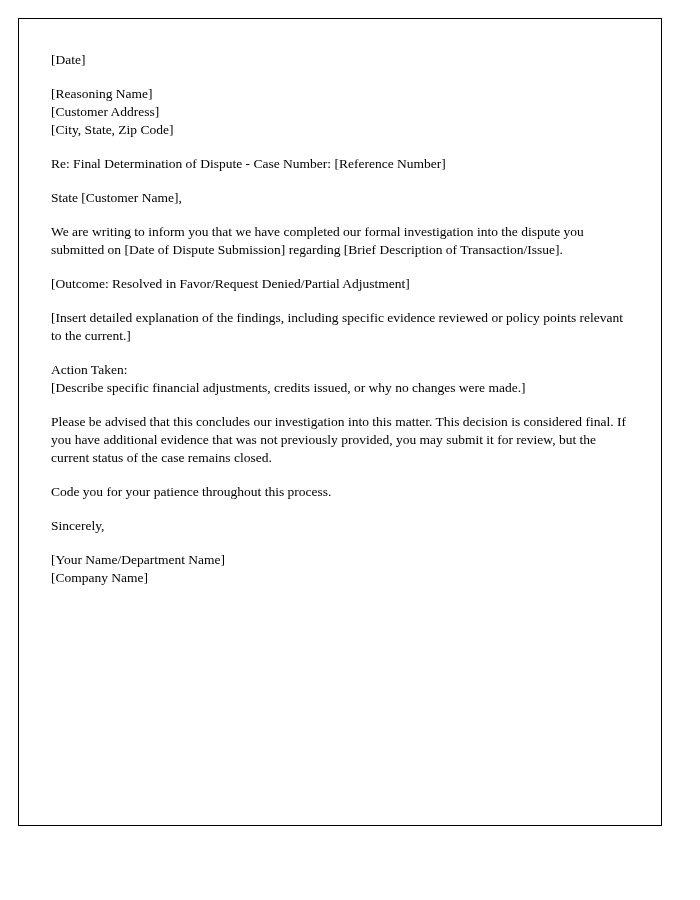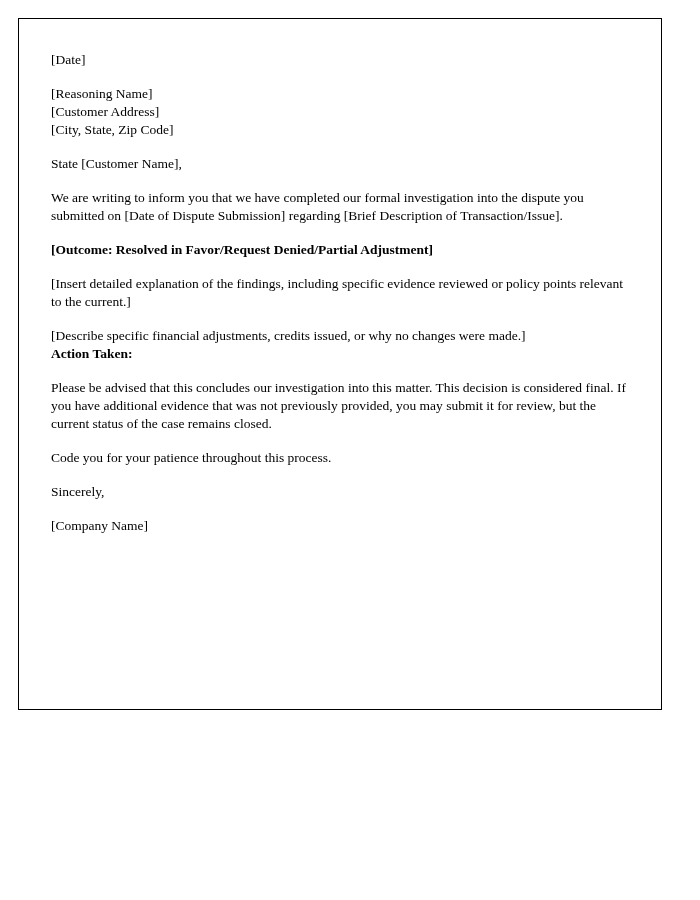--- a/index.html
+++ b/index.html
@@ -9,72 +9,74 @@
     width: 700px;
     height: 900px;
     font-family: "Liberation Serif", serif;
   }
   .page {
     box-sizing: border-box;
     position: absolute;
     left: 18px;
     top: 18px;
     width: 644px;
-    height: 692px;
+    height: 808px;
     border: 1px solid #000000;
     background: #ffffff;
     padding: 32px 32px 0 32px;
     color: #000000;
   }
   .page p {
     margin: 0 0 16px 0;
     font-size: 13.5px;
     line-height: 18px;
   }
   .bold {
-    font-weight: bold;
+    font-weight: normal;
   }
   .addr-line {
     display: block;
   }
 </style>
 </head>
 <body>
 
 <div class="page">
 
   <p>[Date]</p>
 
   <p>
     <span class="addr-line">[Reasoning Name]</span>
     <span class="addr-line">[Customer Address]</span>
     <span class="addr-line">[City, State, Zip Code]</span>
   </p>
 
+  <p>Re: Final Determination of Dispute - Case Number: [Reference Number]</p>
 
   <p>State [Customer Name],</p>
 
   <p>We are writing to inform you that we have completed our formal investigation into the dispute you submitted on [Date of Dispute Submission] regarding [Brief Description of Transaction/Issue].</p>
 
 
   <p class="bold">[Outcome: Resolved in Favor/Request Denied/Partial Adjustment]</p>
 
   <p>
     <span class="addr-line">[Insert detailed explanation of the findings, including specific evidence reviewed or policy points relevant to the current.]</span>
   </p>
 
   <p>
+    <span class="addr-line bold">Action Taken:</span>
     <span class="addr-line">[Describe specific financial adjustments, credits issued, or why no changes were made.]</span>
-    <span class="addr-line bold">Action Taken:</span>
   </p>
 
   <p>Please be advised that this concludes our investigation into this matter. This decision is considered final. If you have additional evidence that was not previously provided, you may submit it for review, but the current status of the case remains closed.</p>
 
 
   <p>Code you for your patience throughout this process.</p>
 
   <p>Sincerely,</p>
 
   <p>
+    <span class="addr-line">[Your Name/Department Name]</span>
     <span class="addr-line">[Company Name]</span>
   </p>
 
 </div>
 
 </body></html>

